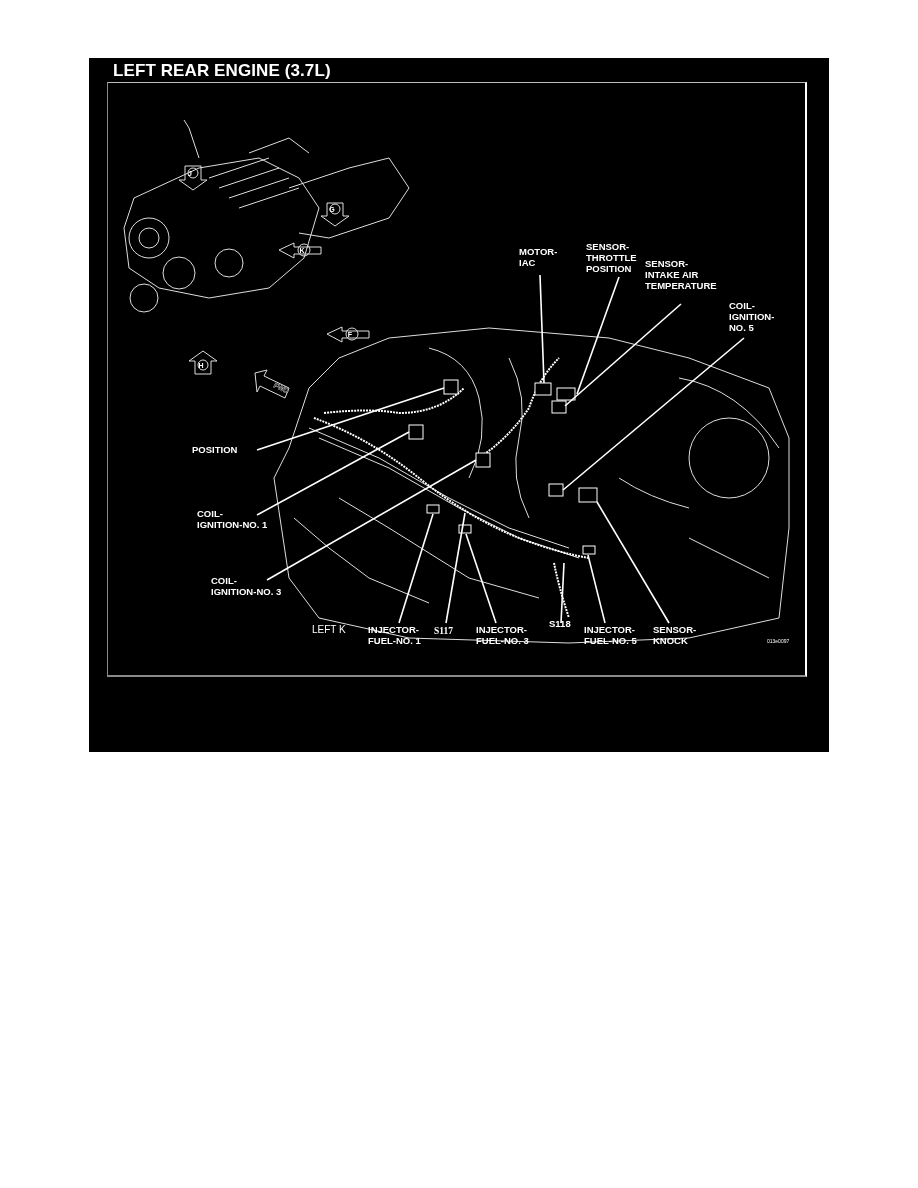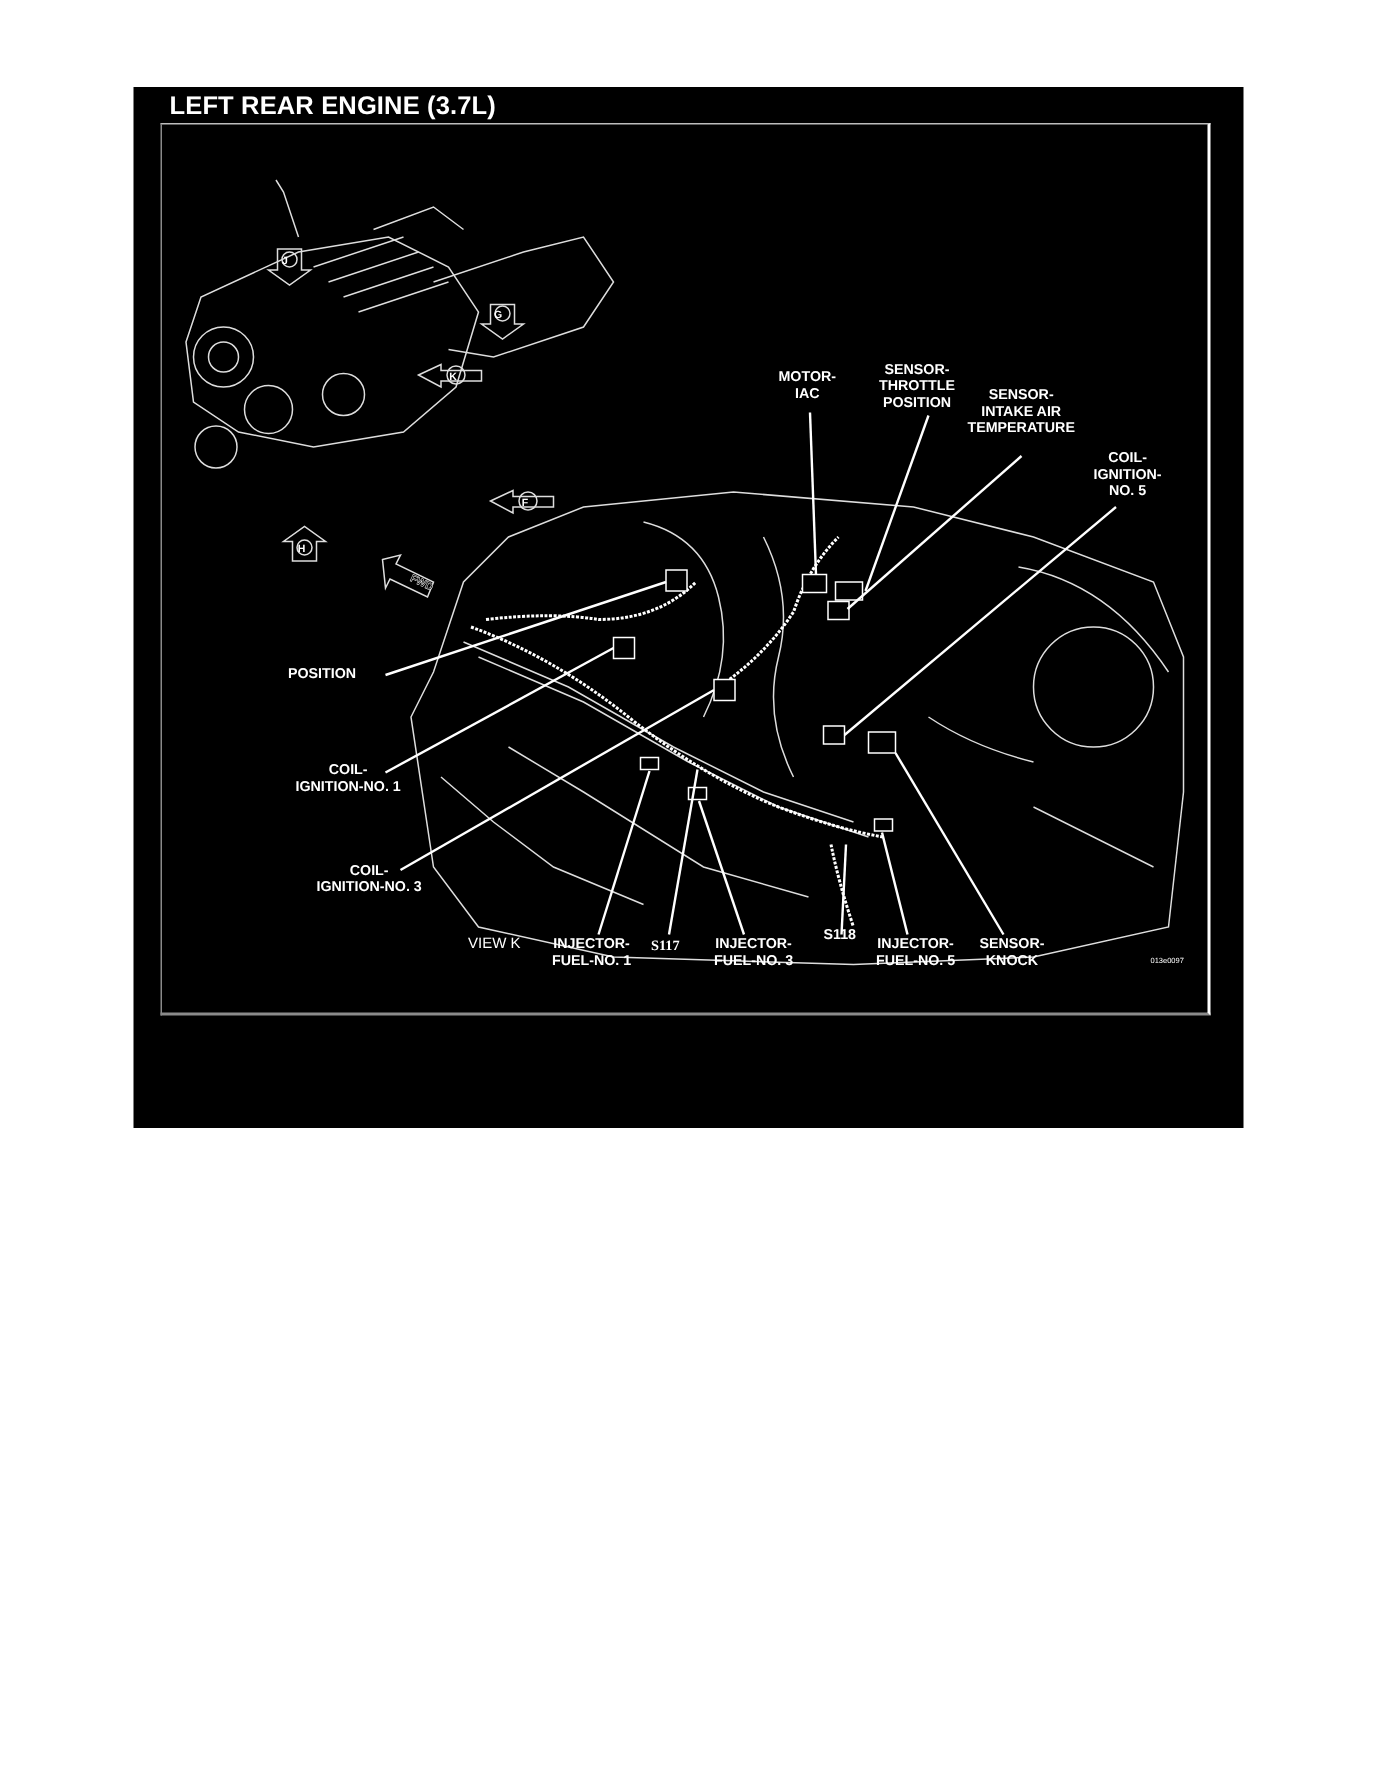--- a/index.html
+++ b/index.html
@@ -1,21 +1,21 @@
 <!DOCTYPE html>
 <html><head>
 <meta charset="utf-8">
 <style>
   html, body { margin:0; padding:0; background:#ffffff; }
   body { width:918px; height:1188px; position:relative; overflow:hidden; font-family:"Liberation Sans", sans-serif; }
   .panel { position:absolute; left:89px; top:33px; width:740px; height:694px; background:#000;margin-top:25px; }
   .title { position:absolute; left:24px; top:3px; color:#fff; font-size:17px; font-weight:bold; letter-spacing:0.1px; }
   .frame { position:absolute; left:18px; top:24px; width:697px; height:592px; border-top:1px solid #bdbdbd; border-left:1px solid #8a8a8a; border-right:2px solid #ffffff; border-bottom:2px solid #8a8a8a; }
   svg.art { position:absolute; left:0; top:0; }
-  .lbl { position:absolute; color:#fff; font-weight:bold; font-size:9.5px; line-height:11px; text-align:center; white-space:pre; }
+  .lbl { position:absolute; color:#fff; font-weight:bold; font-size:9.5px; line-height:11px; text-align:left; white-space:pre; }
   .lbl.plain { font-weight:normal; font-size:10px; }
   .code { position:absolute; color:#fff; font-size:5px; }
 </style>
 </head>
 <body>
 
 <div class="panel">
   <div class="title">LEFT REAR ENGINE (3.7L)</div>
   <div class="frame"></div>
 
@@ -129,21 +129,21 @@
 INTAKE AIR
 TEMPERATURE</div>
   <div class="lbl" style="left:640px; top:242px;">COIL-
 IGNITION-
 NO. 5</div>
   <div class="lbl" style="left:103px; top:386px;">POSITION</div>
   <div class="lbl" style="left:108px; top:450px;">COIL-
 IGNITION-NO. 1</div>
   <div class="lbl" style="left:122px; top:517px;">COIL-
 IGNITION-NO. 3</div>
-  <div class="lbl plain" style="left:223px; top:566px;">VIEW K</div>
+  <div class="lbl plain" style="left:223px; top:566px;">LEFT K</div>
   <div class="lbl" style="left:279px; top:566px;">INJECTOR-
 FUEL-NO. 1</div>
   <div class="lbl" style="left:345px; top:568px;font-family:Liberation Serif, serif;">S117</div>
   <div class="lbl" style="left:387px; top:566px;">INJECTOR-
 FUEL-NO. 3</div>
   <div class="lbl" style="left:460px; top:560px;">S118</div>
   <div class="lbl" style="left:495px; top:566px;">INJECTOR-
 FUEL-NO. 5</div>
   <div class="lbl" style="left:564px; top:566px;">SENSOR-
 KNOCK</div>

